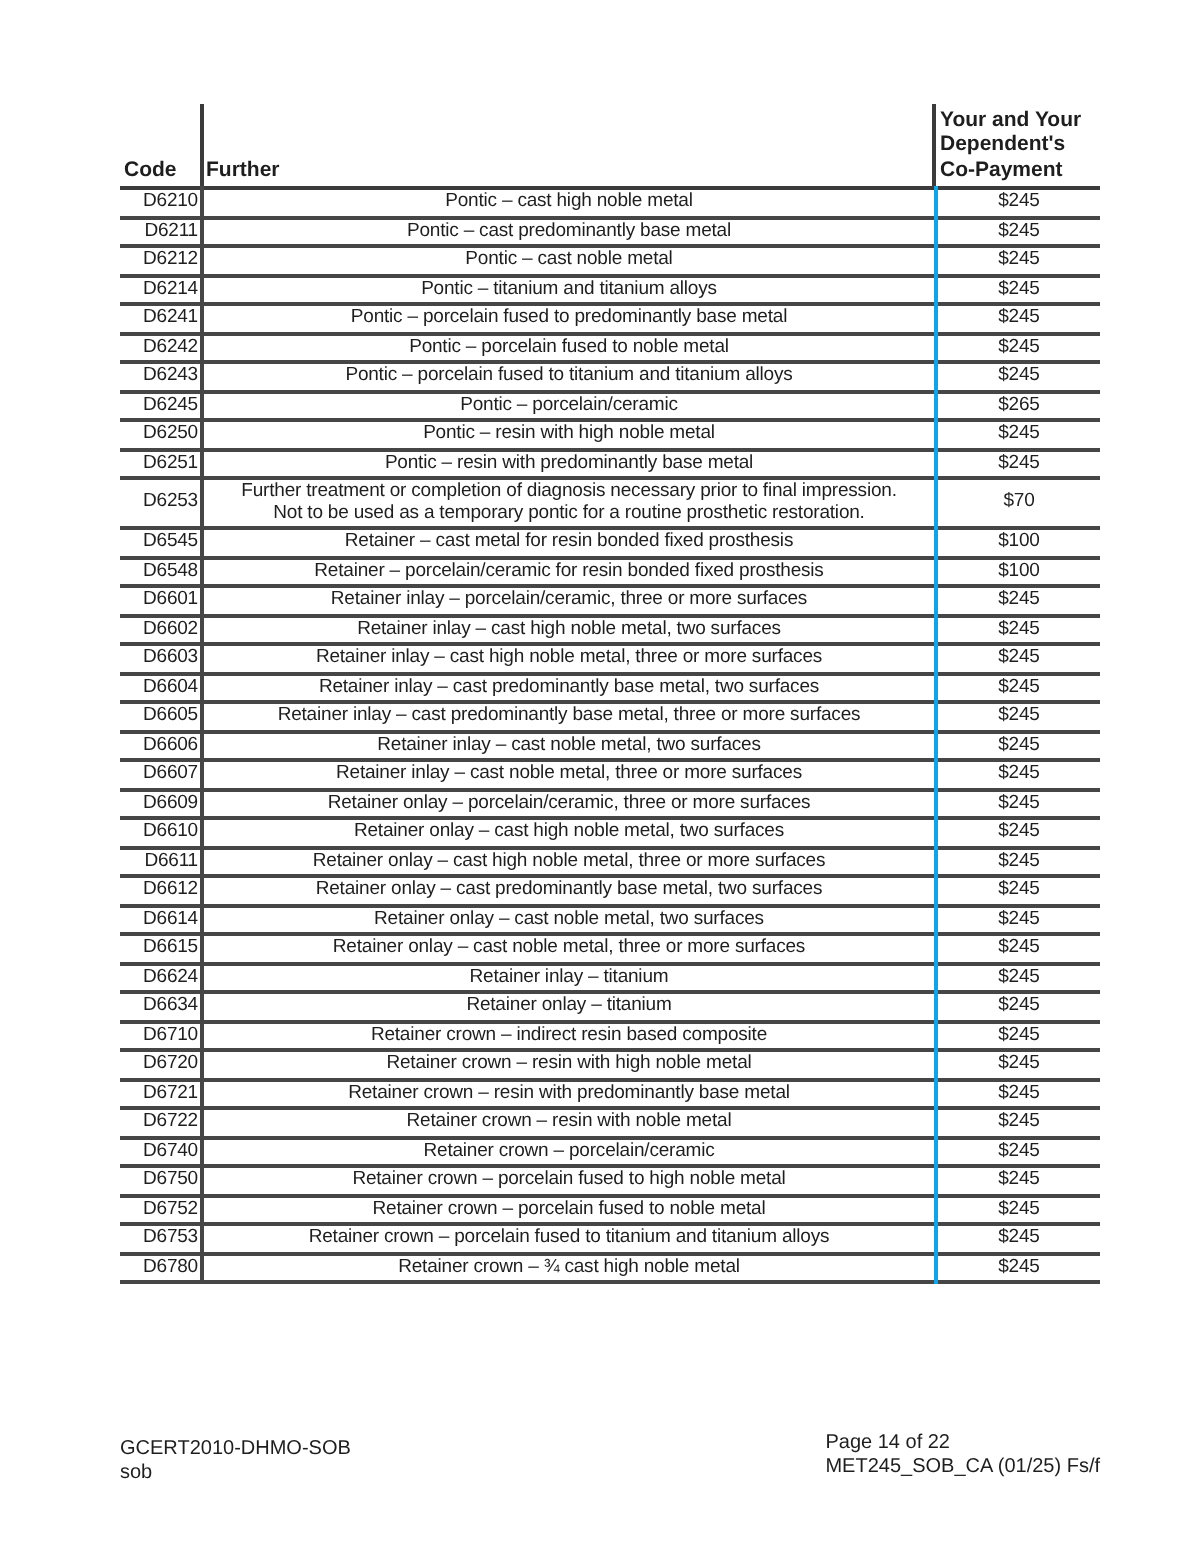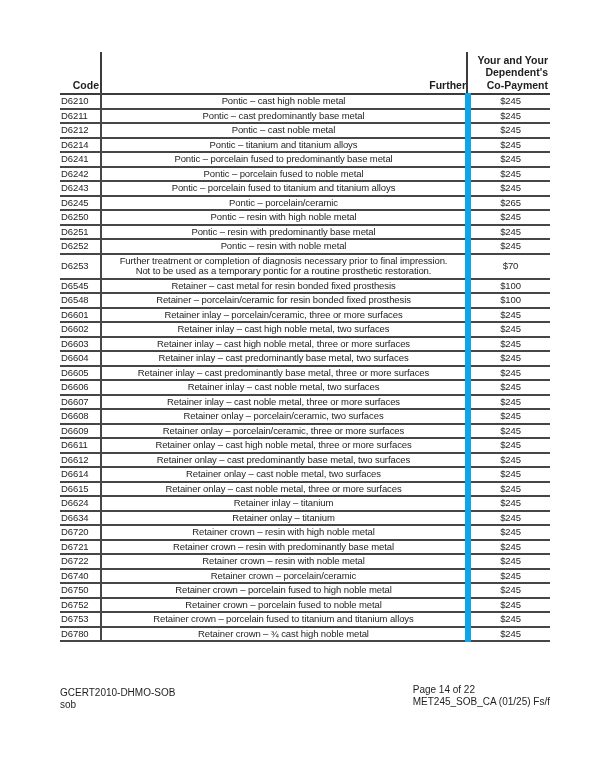--- a/index.html
+++ b/index.html
@@ -26,64 +26,64 @@
   }
   col.col-code  { width: 41px; }
   col.col-serv  { width: 367px; }
   col.col-copay { width: 82px; }
 
   thead tr { border-bottom: 2px solid #3b3b3b; }
   thead th {
     height: 46px;
     padding: 0 2px 2px 2px;
     vertical-align: bottom;
-    text-align: right;
+    text-align: left;
     font-size: 10.5px;
     font-weight: bold;
     line-height: 12px;
   }
   th .hline { display: block; line-height: 12.5px; }
 
   tbody tr { border-bottom: 2px solid #464646; }
   tbody td {
     padding: 1px 3px;
     font-size: 9.5px;
     line-height: 10.5px;
     letter-spacing: -0.1px;
     vertical-align: middle;
   }
   td.code-cell  {
     border-right: 2px solid #464646;
-    text-align: left;
+    text-align: right;
     padding: 1px 1px;
   }
   td.service-cell {
     text-align: center;
     white-space: pre-line;
   }
   td.copay-cell {
-    border-left: 6px solid #0ea5e9;
+    border-left: 2px solid #0ea5e9;
     text-align: center;
   }
 
   .header-vline {
     position: absolute;
     width: 2px;
     top: 52px;
     height: 41px;
     background: #3b3b3b;
   }
   .vline-1 { left: 100px; }
   .vline-2 { left: 466px; }
 
   .footer {
     position: absolute;
     left: 60px;
     right: 50px;
-    top: 684px;
+    top: 716px;
     display: flex;
     justify-content: space-between;
     font-size: 10px;
     line-height: 11.5px;
   }
   .footer .left  { text-align: left; margin-top: 3px; }
   .footer .right { }
 </style>
 </head>
 <body>
@@ -152,25 +152,20 @@
           <td class="code-cell">D6250</td>
           <td class="service-cell">Pontic – resin with high noble metal</td>
           <td class="copay-cell">$245</td>
         </tr>
         <tr>
           <td class="code-cell">D6251</td>
           <td class="service-cell">Pontic – resin with predominantly base metal</td>
           <td class="copay-cell">$245</td>
         </tr>
         <tr>
-          <td class="code-cell">D6252</td>
-          <td class="service-cell">Pontic – resin with noble metal</td>
-          <td class="copay-cell">$245</td>
-        </tr>
-        <tr>
           <td class="code-cell">D6253</td>
           <td class="service-cell">Further treatment or completion of diagnosis necessary prior to final impression.
 Not to be used as a temporary pontic for a routine prosthetic restoration.</td>
           <td class="copay-cell">$70</td>
         </tr>
         <tr>
           <td class="code-cell">D6545</td>
           <td class="service-cell">Retainer – cast metal for resin bonded fixed prosthesis</td>
           <td class="copay-cell">$100</td>
         </tr>
@@ -208,30 +203,30 @@
           <td class="code-cell">D6606</td>
           <td class="service-cell">Retainer inlay – cast noble metal, two surfaces</td>
           <td class="copay-cell">$245</td>
         </tr>
         <tr>
           <td class="code-cell">D6607</td>
           <td class="service-cell">Retainer inlay – cast noble metal, three or more surfaces</td>
           <td class="copay-cell">$245</td>
         </tr>
         <tr>
-          <td class="code-cell">D6608</td>
-          <td class="service-cell">Retainer onlay – porcelain/ceramic, two surfaces</td>
-          <td class="copay-cell">$245</td>
-        </tr>
-        <tr>
           <td class="code-cell">D6609</td>
           <td class="service-cell">Retainer onlay – porcelain/ceramic, three or more surfaces</td>
           <td class="copay-cell">$245</td>
         </tr>
         <tr>
+          <td class="code-cell">D6610</td>
+          <td class="service-cell">Retainer onlay – cast high noble metal, two surfaces</td>
+          <td class="copay-cell">$245</td>
+        </tr>
+        <tr>
           <td class="code-cell">D6611</td>
           <td class="service-cell">Retainer onlay – cast high noble metal, three or more surfaces</td>
           <td class="copay-cell">$245</td>
         </tr>
         <tr>
           <td class="code-cell">D6612</td>
           <td class="service-cell">Retainer onlay – cast predominantly base metal, two surfaces</td>
           <td class="copay-cell">$245</td>
         </tr>
         <tr>
@@ -245,20 +240,25 @@
           <td class="copay-cell">$245</td>
         </tr>
         <tr>
           <td class="code-cell">D6624</td>
           <td class="service-cell">Retainer inlay – titanium</td>
           <td class="copay-cell">$245</td>
         </tr>
         <tr>
           <td class="code-cell">D6634</td>
           <td class="service-cell">Retainer onlay – titanium</td>
+          <td class="copay-cell">$245</td>
+        </tr>
+        <tr>
+          <td class="code-cell">D6710</td>
+          <td class="service-cell">Retainer crown – indirect resin based composite</td>
           <td class="copay-cell">$245</td>
         </tr>
         <tr>
           <td class="code-cell">D6720</td>
           <td class="service-cell">Retainer crown – resin with high noble metal</td>
           <td class="copay-cell">$245</td>
         </tr>
         <tr>
           <td class="code-cell">D6721</td>
           <td class="service-cell">Retainer crown – resin with predominantly base metal</td>

